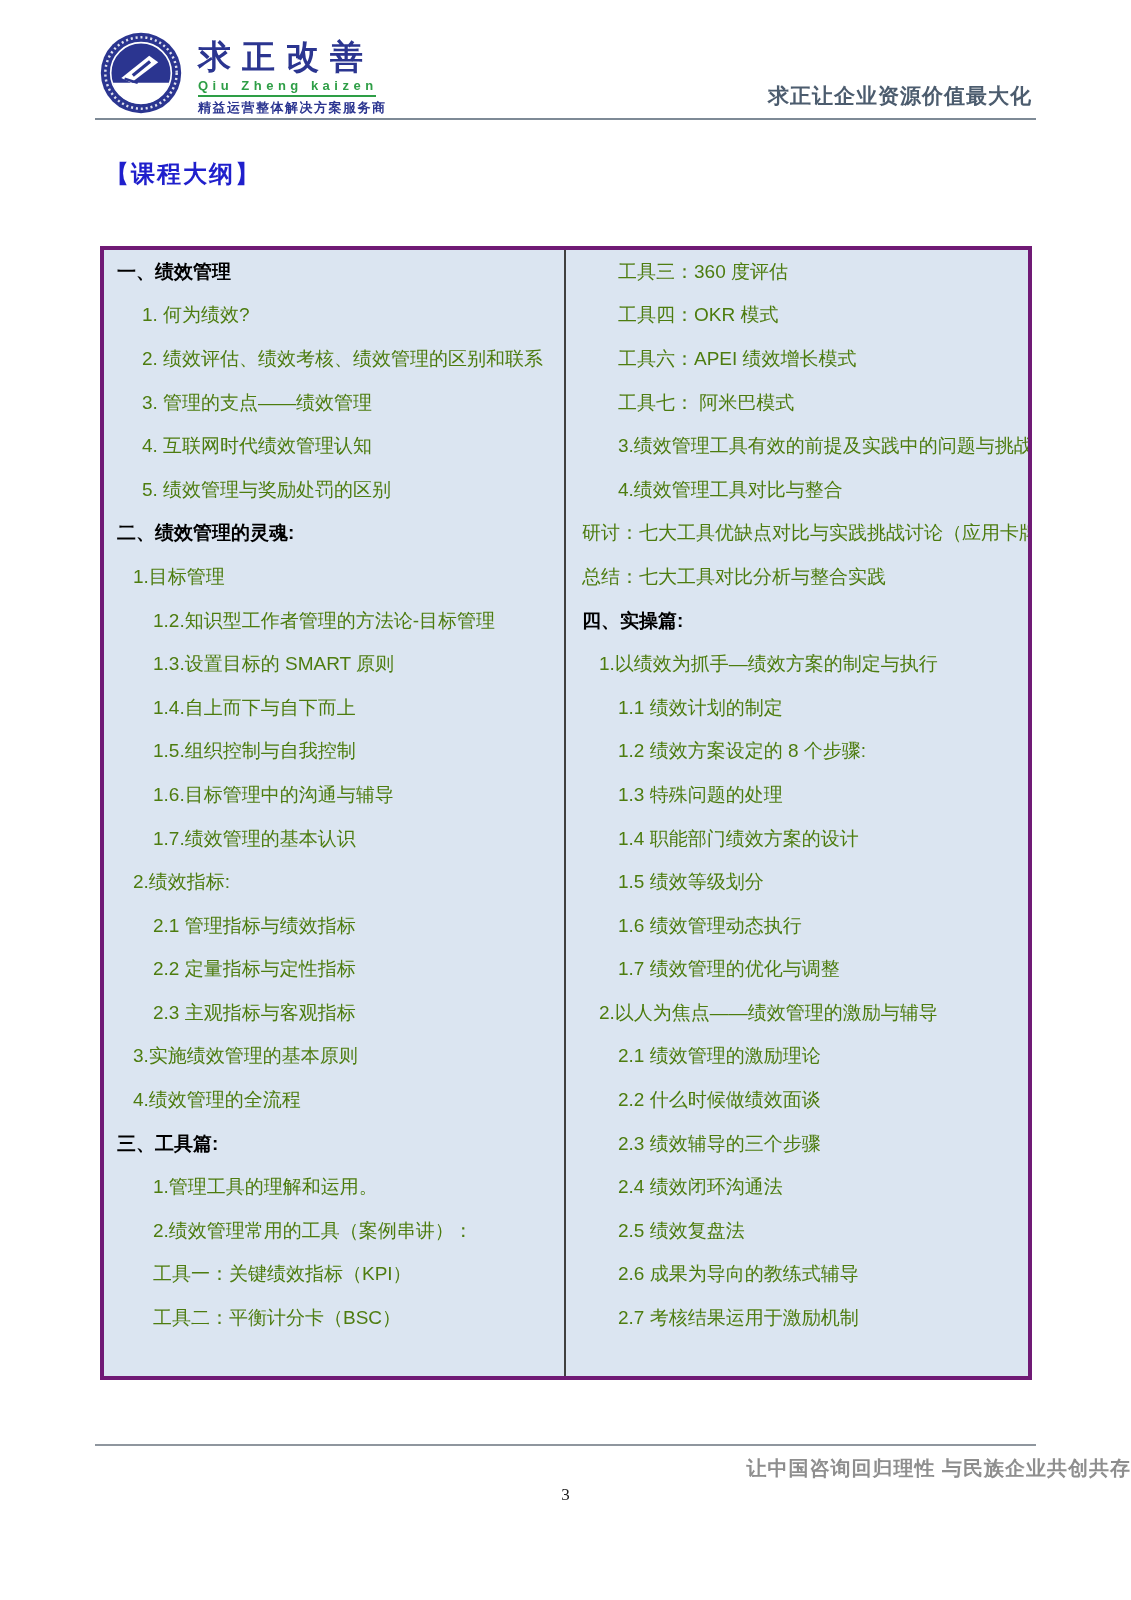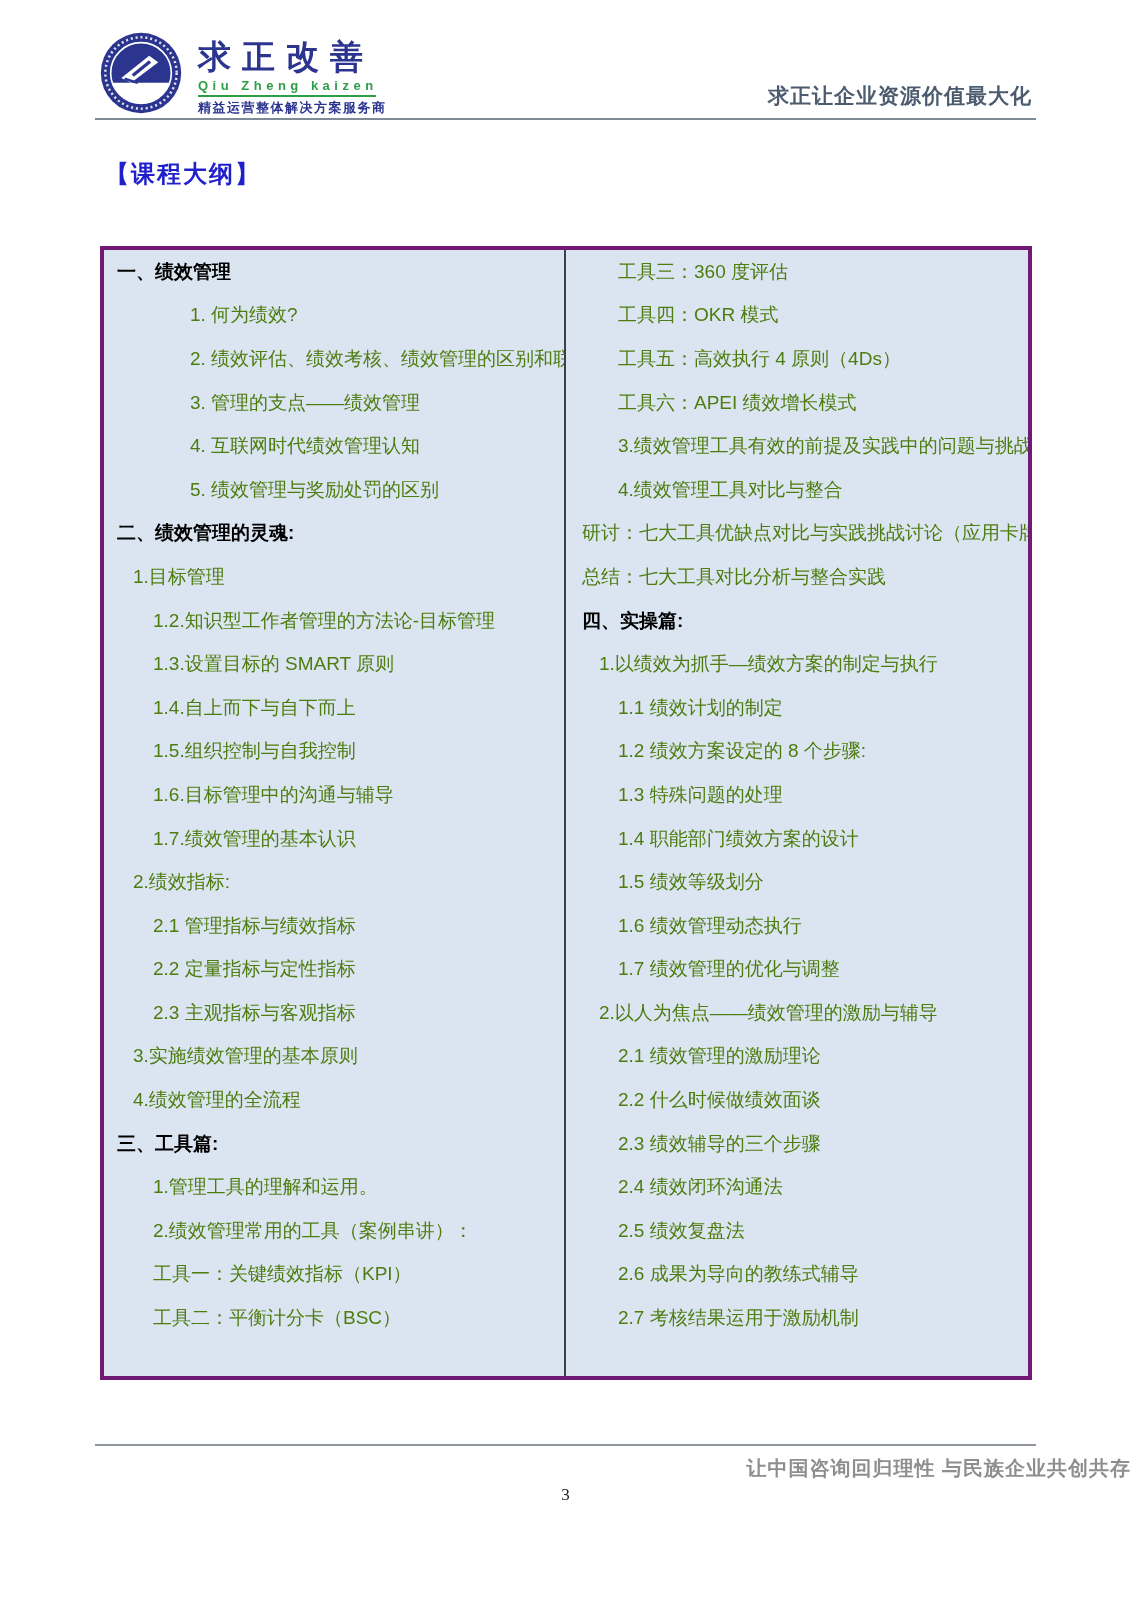--- a/index.html
+++ b/index.html
@@ -20,21 +20,21 @@
   
   .page-title{position:absolute;left:105px;top:158px;font-size:24px;font-weight:bold;color:#1f1fcc;letter-spacing:2px;}
 
   
   .outline-table{position:absolute;left:100px;top:246px;width:932px;height:1134px;background:#dbe5f1;border:4px solid #701a75;box-sizing:border-box;display:flex;}
   .col{box-sizing:border-box;overflow:hidden;}
   .col-left{width:460px;}
   .col-right{flex:1;border-left:2px solid #404040;}
   .row{height:43.6px;display:flex;align-items:center;font-size:19px;color:#4d7c0f;white-space:nowrap;}
   .col-left .h{padding-left:13px;font-weight:bold;color:#000;}
-  .col-left .n1{padding-left:38px;margin-left:48px;}
+  .col-left .n1{padding-left:38px;}
   .col-left .l1{padding-left:29px;}
   .col-left .l2{padding-left:49px;}
   .col-right .h{padding-left:16px;font-weight:bold;color:#000;}
   .col-right .l0{padding-left:16px;}
   .col-right .l1{padding-left:33px;}
   .col-right .l2{padding-left:52px;}
 
   
   .footer-rule{position:absolute;left:95px;right:95px;top:1444px;height:2px;background:#8f969e;}
   .footer-slogan{position:absolute;left:0;right:0;top:1455px;text-align:right;font-size:20px;font-weight:bold;color:#8e8e8e;letter-spacing:1px;}
@@ -91,22 +91,22 @@
         <div class="row l1">4.绩效管理的全流程</div>
         <div class="row h">三、工具篇:</div>
         <div class="row l2">1.管理工具的理解和运用。</div>
         <div class="row l2">2.绩效管理常用的工具（案例串讲）：</div>
         <div class="row l2">工具一：关键绩效指标（KPI）</div>
         <div class="row l2">工具二：平衡计分卡（BSC）</div>
       </div>
     <div class="col col-right" id="col-right">
         <div class="row l2">工具三：360 度评估</div>
         <div class="row l2">工具四：OKR 模式</div>
-        <div class="row l2">工具五：高效执行 4 原则（4Ds）</div>
         <div class="row l2">工具六：APEI 绩效增长模式</div>
+        <div class="row l2">工具七： 阿米巴模式</div>
         <div class="row l2">3.绩效管理工具有效的前提及实践中的问题与挑战</div>
         <div class="row l2">4.绩效管理工具对比与整合</div>
         <div class="row l0">研讨：七大工具优缺点对比与实践挑战讨论（应用卡牌道具）</div>
         <div class="row l0">总结：七大工具对比分析与整合实践</div>
         <div class="row h">四、实操篇:</div>
         <div class="row l1">1.以绩效为抓手—绩效方案的制定与执行</div>
         <div class="row l2">1.1 绩效计划的制定</div>
         <div class="row l2">1.2 绩效方案设定的 8 个步骤:</div>
         <div class="row l2">1.3 特殊问题的处理</div>
         <div class="row l2">1.4 职能部门绩效方案的设计</div>

